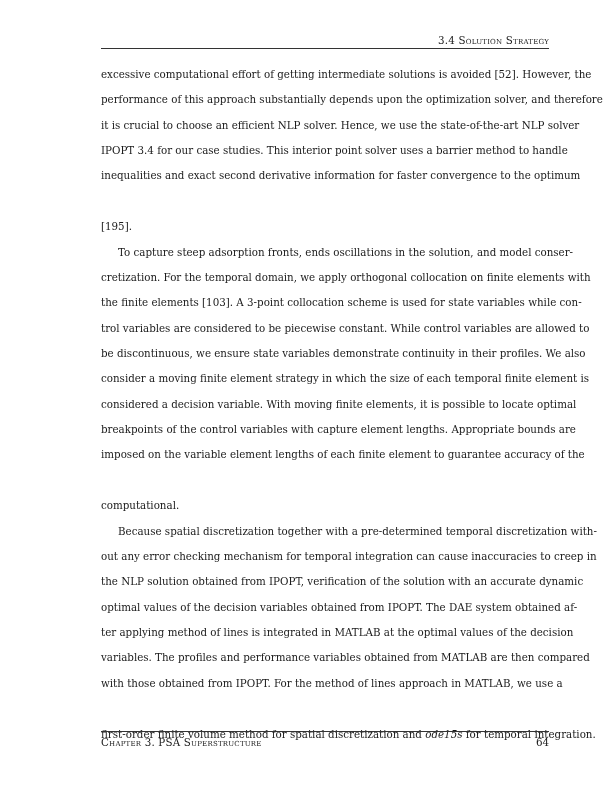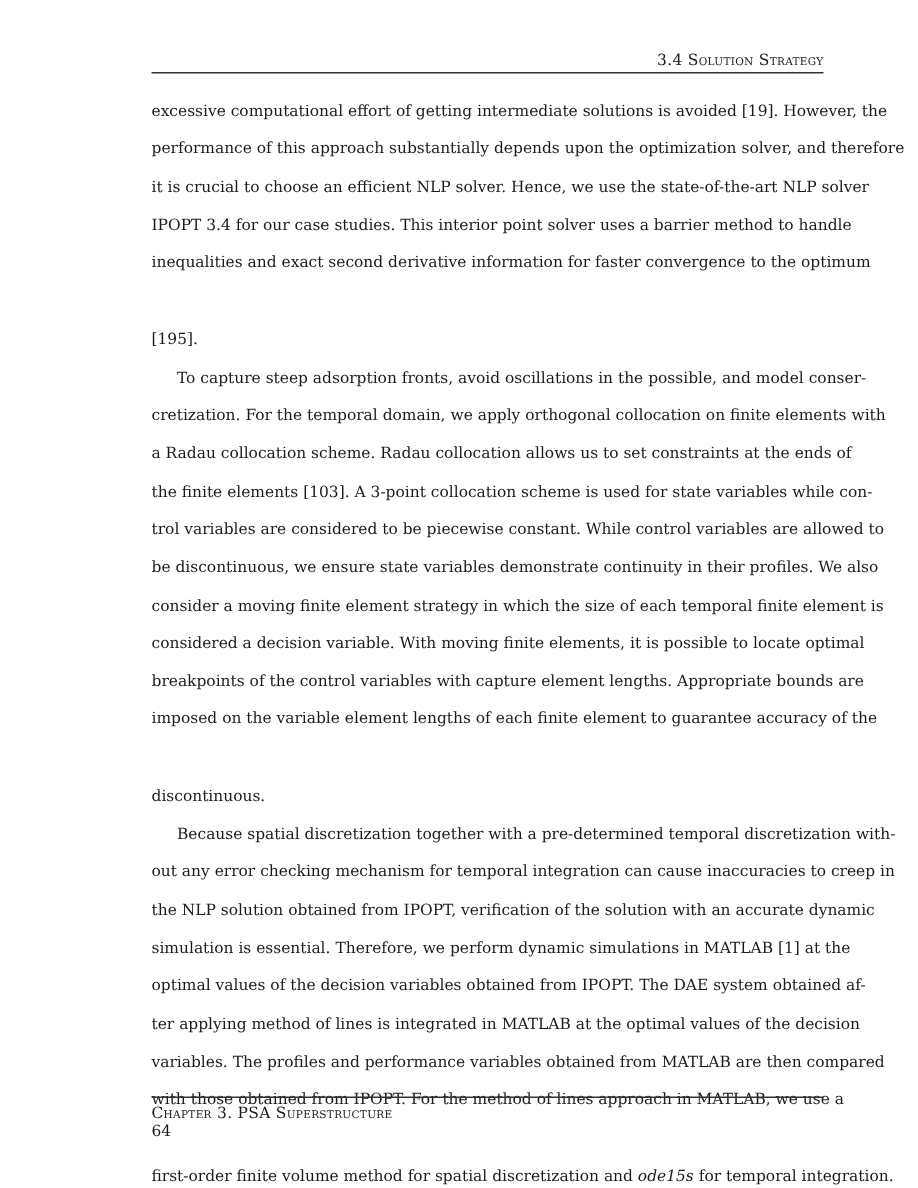--- a/index.html
+++ b/index.html
@@ -11,55 +11,53 @@
   .rule { position: absolute; left: 101px; width: 448px; height: 0; border-top: 0.9px solid #333; }
   .rule.top { top: 48px; }
   .rule.bottom { top: 731px; }
   .body-text { position: absolute; left: 101px; width: 448px; top: 65px; }
   .line { position: relative; height: 25.3px; line-height: 18px; font-size: 10.3px;
           white-space: nowrap; text-align: justify; text-align-last: justify; }
   .line.last { text-align-last: left; margin-top: 26px; }
   .line.indent { padding-left: 17px; }
   .line em { }
   .running-foot { position: absolute; left: 101px; width: 448px; top: 736px;
-                  font-size: 10.3px; display: flex; justify-content: space-between; flex-direction: column; }
+                  font-size: 10.3px; display: flex; justify-content: space-between; }
   .running-foot .chapter { font-variant: small-caps; letter-spacing: 0.2px; }
 </style>
 </head>
 <body>
 
 <div class="page">
   <div class="running-head">3.4 Solution Strategy</div>
   <div class="rule top"></div>
 
   <div class="body-text">
 
-    <div class="line">excessive computational effort of getting intermediate solutions is avoided [19]. However, the</div>
+    <div class="line">excessive computational effort of getting intermediate solutions is avoided [52]. However, the</div>
     <div class="line">performance of this approach substantially depends upon the optimization solver, and therefore</div>
     <div class="line">it is crucial to choose an efficient NLP solver. Hence, we use the state-of-the-art NLP solver</div>
     <div class="line">IPOPT 3.4 for our case studies. This interior point solver uses a barrier method to handle</div>
     <div class="line">inequalities and exact second derivative information for faster convergence to the optimum</div>
     <div class="line last">[195].</div>
 
-    <div class="line indent">To capture steep adsorption fronts, avoid oscillations in the possible, and model conser-</div>
+    <div class="line indent">To capture steep adsorption fronts, ends oscillations in the solution, and model conser-</div>
     <div class="line">cretization. For the temporal domain, we apply orthogonal collocation on finite elements with</div>
-    <div class="line">a Radau collocation scheme. Radau collocation allows us to set constraints at the ends of</div>
     <div class="line">the finite elements [103]. A 3-point collocation scheme is used for state variables while con-</div>
     <div class="line">trol variables are considered to be piecewise constant. While control variables are allowed to</div>
     <div class="line">be discontinuous, we ensure state variables demonstrate continuity in their profiles. We also</div>
     <div class="line">consider a moving finite element strategy in which the size of each temporal finite element is</div>
     <div class="line">considered a decision variable. With moving finite elements, it is possible to locate optimal</div>
     <div class="line">breakpoints of the control variables with capture element lengths. Appropriate bounds are</div>
     <div class="line">imposed on the variable element lengths of each finite element to guarantee accuracy of the</div>
-    <div class="line last">discontinuous.</div>
+    <div class="line last">computational.</div>
 
     <div class="line indent">Because spatial discretization together with a pre-determined temporal discretization with-</div>
     <div class="line">out any error checking mechanism for temporal integration can cause inaccuracies to creep in</div>
     <div class="line">the NLP solution obtained from IPOPT, verification of the solution with an accurate dynamic</div>
-    <div class="line">simulation is essential. Therefore, we perform dynamic simulations in MATLAB [1] at the</div>
     <div class="line">optimal values of the decision variables obtained from IPOPT. The DAE system obtained af-</div>
     <div class="line">ter applying method of lines is integrated in MATLAB at the optimal values of the decision</div>
     <div class="line">variables. The profiles and performance variables obtained from MATLAB are then compared</div>
     <div class="line">with those obtained from IPOPT. For the method of lines approach in MATLAB, we use a</div>
     <div class="line last"><span>first-order finite volume method for spatial discretization and </span><em>ode15s</em><span> for temporal integration.</span></div>
   </div>
 
   <div class="rule bottom"></div>
   <div class="running-foot">
     <span class="chapter">Chapter 3. PSA Superstructure</span>

